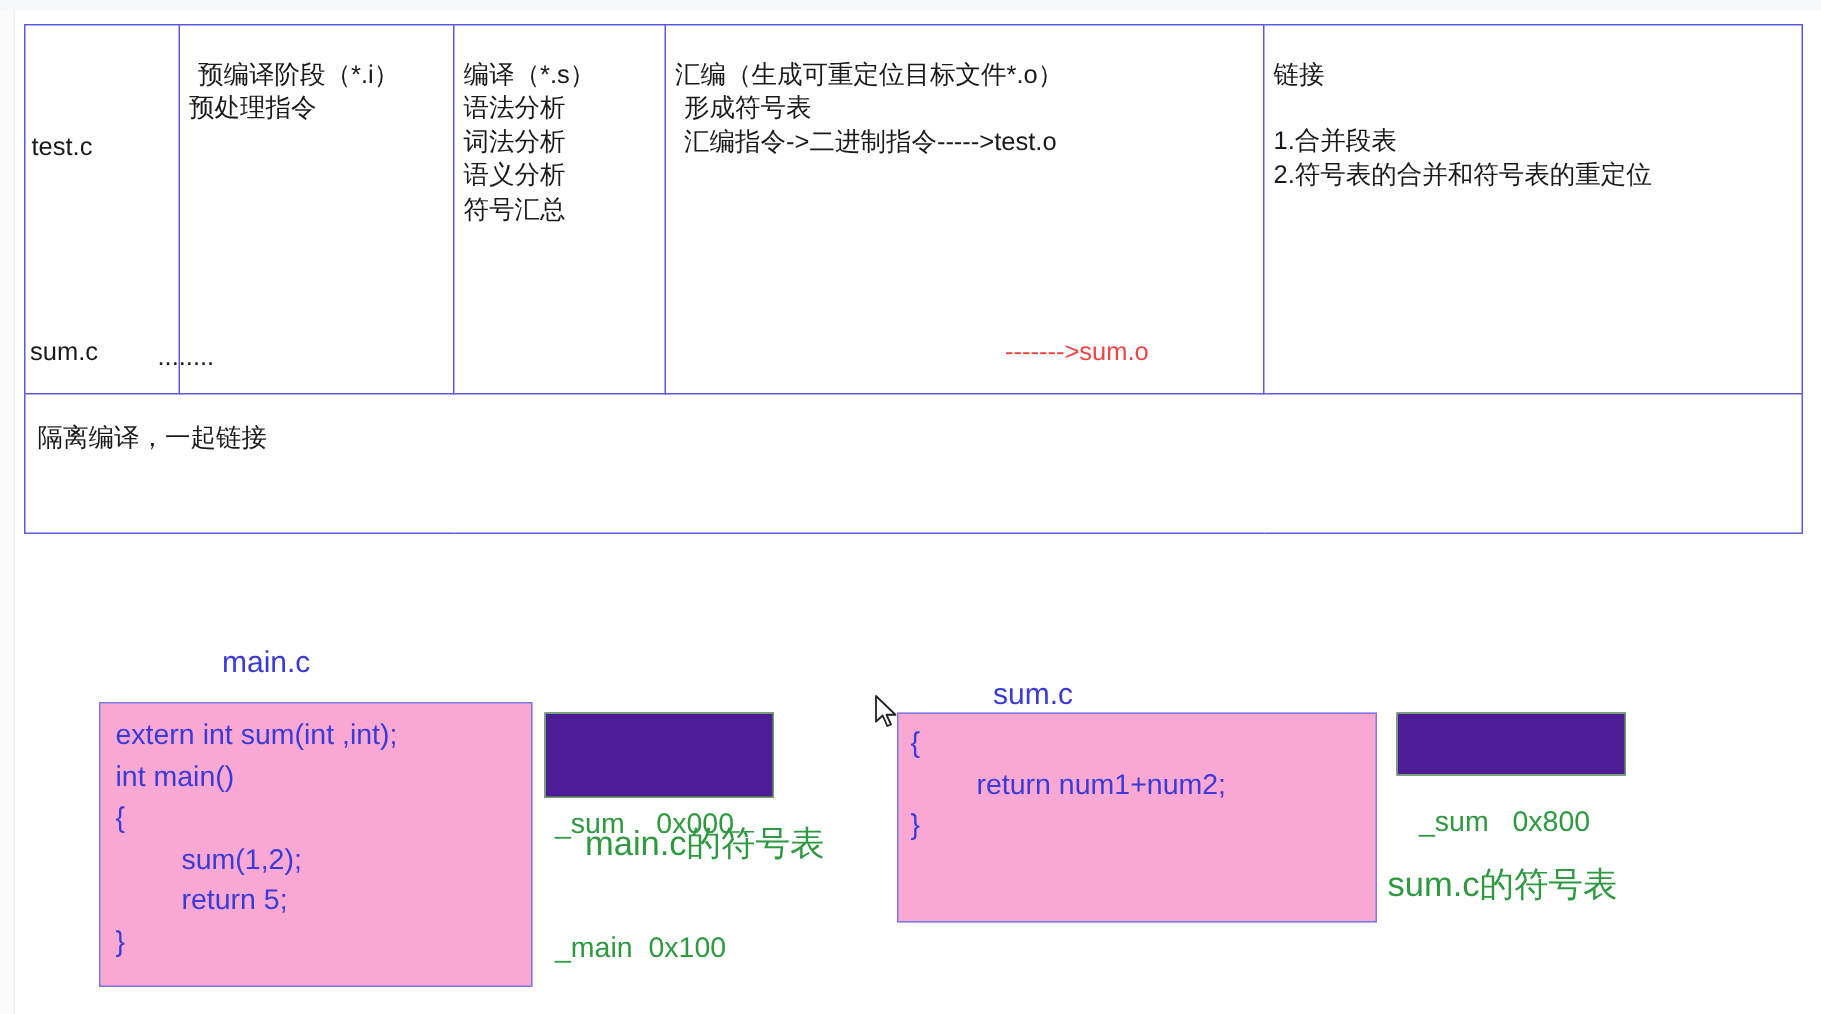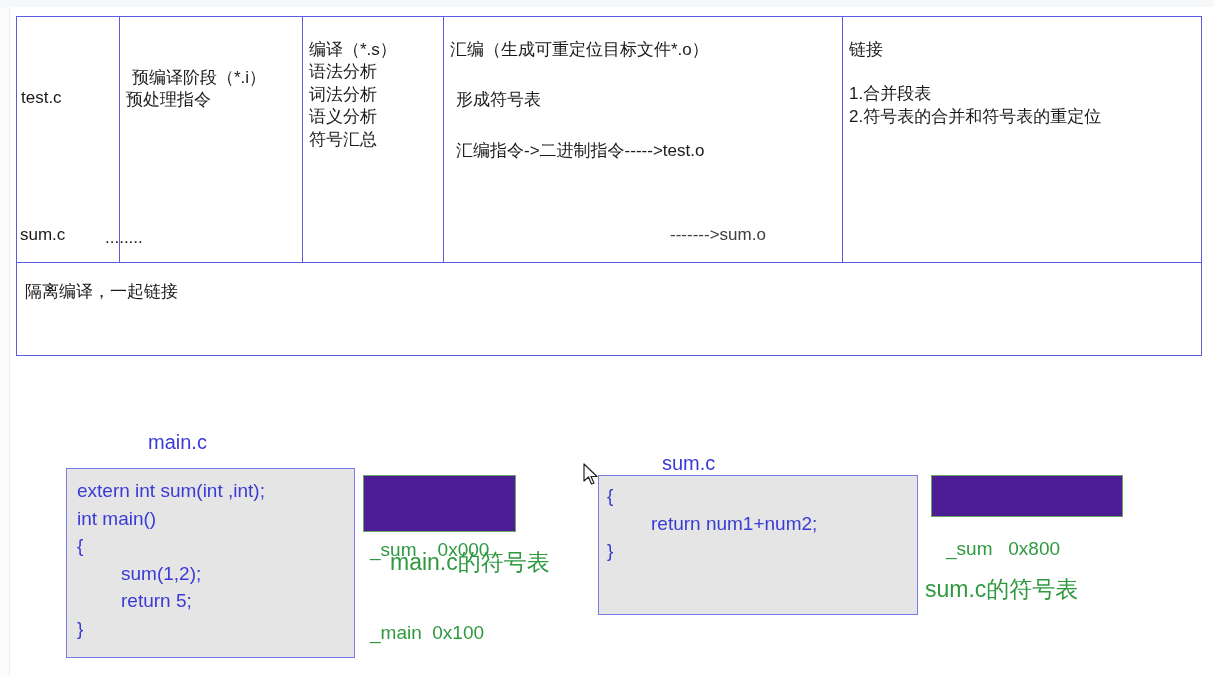--- a/index.html
+++ b/index.html
@@ -50,40 +50,40 @@
   .cell-pad { padding: 22px 6px 6px 6px; }
 
   .c-file   { width: 102px; margin-left: 18px; }
   .c-pre    { width: 182px; }
   .c-comp   { width: 140px; }
   .c-asm    { width: 398px; }
   .c-link   { width: 358px; }
 
   .filename-line { white-space: nowrap; }
   .file-top { padding: 70px 0 0 4px; }
-  .indent-small { padding-left: 6px; margin-top: 28px; }
+  .indent-small { padding-left: 6px; }
   .tight { white-space: nowrap; }
 
   .row-tall td { height: 245px; }
   .row-note td { height: 92px; }
   .note-pad { padding: 18px 0 0 8px; font-size: 17px; }
 
   
   #diagram { position: absolute; left: 0; top: 0; width: 1214px; height: 676px; }
 
   .caption {
     position: absolute;
     color: #3a3ad6;
     font-size: 20px;
     white-space: nowrap;
   }
   .code-box {
     position: absolute;
     border: 1.5px solid #7b7be8;
-    background: #e5e5e5;
+    background: #f9a8d4;
     color: #3a3ad6;
     font-size: 19px;
     line-height: 1.45;
     box-sizing: border-box;
   }
   .code-box .ln { white-space: pre; }
   .code-indent { padding-left: 44px; }
 
   .sym-box {
     position: absolute;
@@ -106,21 +106,21 @@
   #mainc-caption { left: 148px; top: 431px; }
   #mainc-box     { left: 66px;  top: 468px; width: 289px; height: 190px; padding: 8px 0 0 10px; }
 
   #mainc-sym     { left: 363px; top: 475px; width: 153px; height: 57px; padding: 5px 0 0 6px; }
   #mainc-symlbl  { left: 390px; top: 547px; }
 
   
   #sumc-caption  { left: 662px; top: 452px; }
   #sumc-box      { left: 598px; top: 475px; width: 320px; height: 140px; padding: 6px 0 0 8px; }
 
-  #sumc-sym      { left: 931px; top: 475px; width: 192px; height: 42px; padding: 4px 0 0 14px; }
+  #sumc-sym      { left: 931px; top: 475px; width: 153px; height: 42px; padding: 4px 0 0 14px; }
   #sumc-symlbl   { left: 925px; top: 538px; margin-top: 36px; }
 
   
   #cursor { position: absolute; left: 583px; top: 463px; width: 18px; height: 24px; }
 </style>
 </head>
 <body>
 
 <div id="top-strip"></div>
 <div id="left-rail"></div>
@@ -170,21 +170,21 @@
   <tr class="row-note">
     <td colspan="5">
       <div class="note-pad">隔离编译，一起链接</div>
     </td>
   </tr>
 </tbody>
   </table>
 
 <div style="position:absolute; left:20px; top:225px; font-size:17px; color:#1a1a1a;">sum.c</div>
 <div style="position:absolute; left:105px; top:228px; font-size:17px; color:#1a1a1a;">........</div>
-<div style="position:absolute; left:670px; top:225px; font-size:17px; color:#404040; white-space:nowrap;">-------&gt;sum.o</div>
+<div style="position:absolute; left:670px; top:225px; font-size:17px; color:#ef4444; white-space:nowrap;">-------&gt;sum.o</div>
 
 <div id="diagram">
 
   <div class="caption" id="mainc-caption">main.c</div>
 
   <div class="code-box" id="mainc-box">
     <div class="ln">extern int sum(int ,int);</div>
     <div class="ln">int main()</div>
     <div class="ln">{</div>
     <div class="ln code-indent">sum(1,2);</div>

